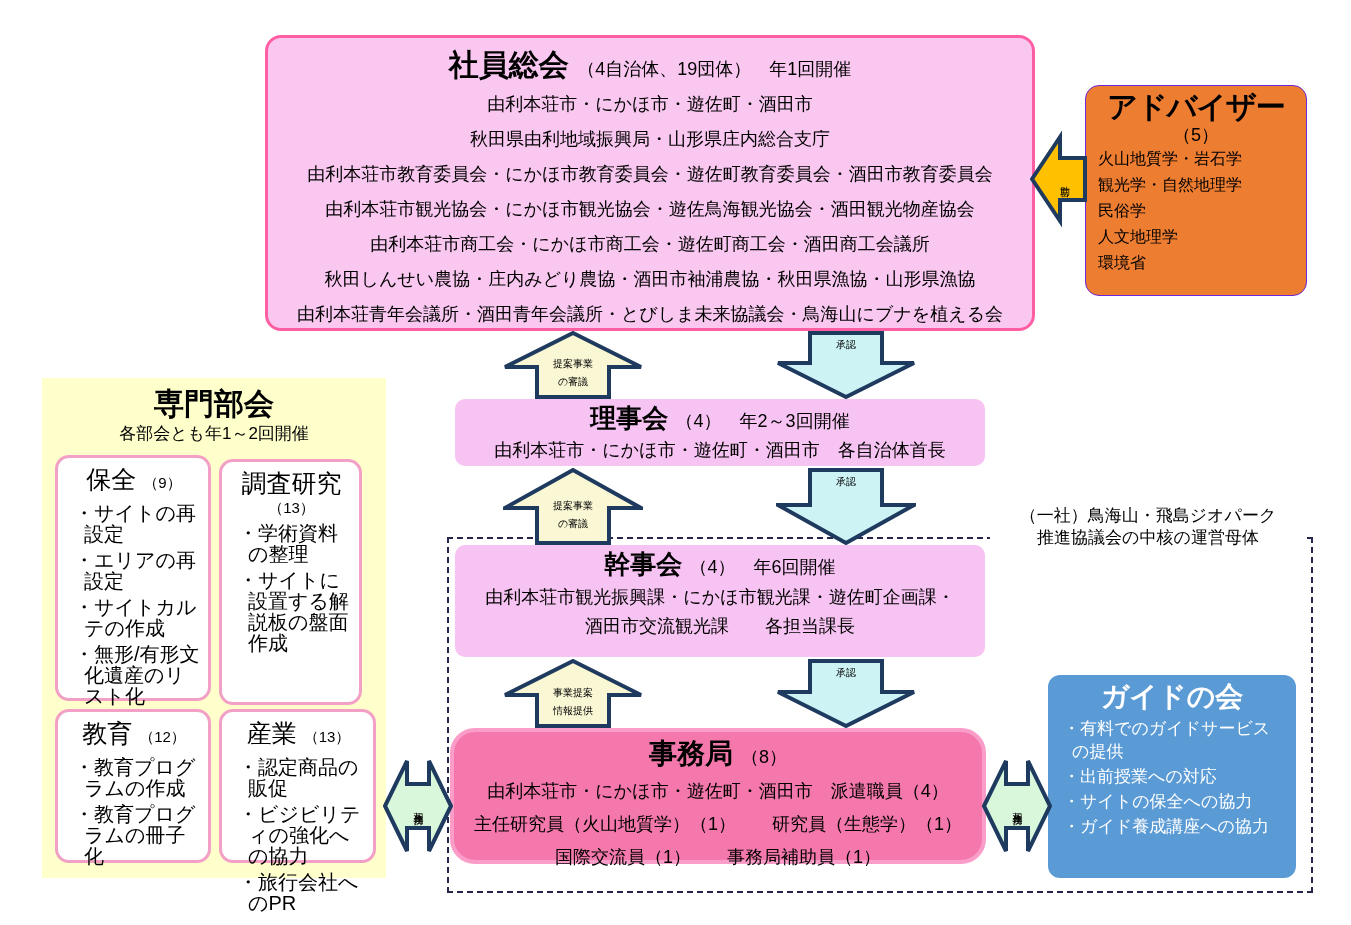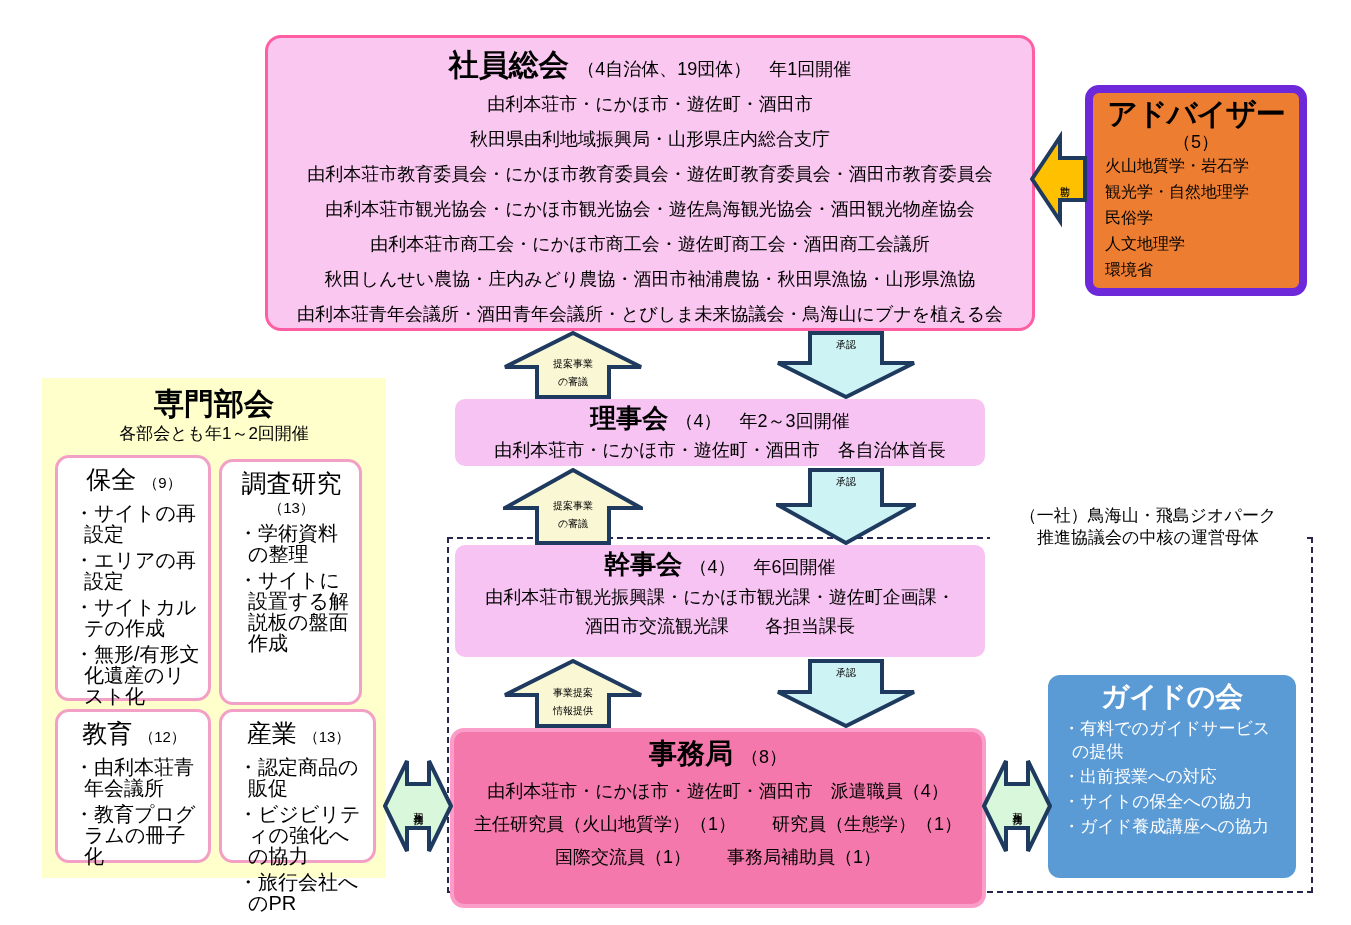--- a/index.html
+++ b/index.html
@@ -6,35 +6,35 @@
   body{font-family:"Liberation Sans",sans-serif;color:#000;}
   #canvas{position:relative;width:1351px;height:925px;background:#ffffff;overflow:hidden;}
   .abs{position:absolute;}
 
   
   .general-box{left:265px;top:35px;width:770px;height:296px;background:#f9c7f0;border:3px solid #ff5fa2;border-radius:16px;text-align:center;box-sizing:border-box;}
   .general-title{margin-top:9px;font-size:30px;font-weight:bold;line-height:36px;}
   .general-title .suffix{font-size:18px;font-weight:normal;}
   .member-line{font-size:18px;line-height:35px;white-space:nowrap;}
 
-  .adviser-box{left:1085px;top:85px;width:222px;height:211px;background:#ed7d31;border:8px solid #6d28d9;border-radius:14px;box-sizing:border-box;padding:4px 12px;}
+  .adviser-box{left:1085px;top:85px;width:222px;height:211px;background:#ed7d31;border:1px solid #6d28d9;border-radius:14px;box-sizing:border-box;padding:4px 12px;}
   .adviser-title{font-size:30px;font-weight:bold;text-align:center;line-height:34px;letter-spacing:-1px;}
   .adviser-count{font-size:18px;text-align:center;line-height:22px;}
   .adviser-item{font-size:16px;line-height:26px;white-space:nowrap;}
 
   .plain-pink{background:#f7c3f2;border-radius:10px;box-sizing:border-box;text-align:center;}
   .board-box{left:455px;top:399px;width:530px;height:67px;}
   .board-title{padding-top:3px;font-size:26px;font-weight:bold;line-height:32px;}
   .board-title .suffix{font-size:18px;font-weight:normal;}
   .board-line{font-size:18px;line-height:26px;white-space:nowrap;}
 
   .steering-box{left:455px;top:545px;width:530px;height:112px;}
   .steering-line{font-size:18px;line-height:29px;white-space:nowrap;}
 
-  .secretariat-box{left:450px;top:728px;width:536px;height:180px;background:#f478ab;border:4px solid #fb9dc9;border-radius:14px;box-sizing:border-box;text-align:center;}
+  .secretariat-box{left:450px;top:728px;width:536px;height:136px;background:#f478ab;border:4px solid #fb9dc9;border-radius:25px;box-sizing:border-box;text-align:center;}
   .secretariat-title{padding-top:4px;font-size:28px;font-weight:bold;line-height:36px;}
   .secretariat-title .suffix{font-size:18px;font-weight:normal;}
   .secretariat-line{font-size:18px;line-height:33px;white-space:nowrap;}
 
   .committees-panel{left:42px;top:378px;width:344px;height:500px;background:#ffffcc;box-sizing:border-box;}
   .committees-title{margin-top:8px;font-size:30px;font-weight:bold;text-align:center;line-height:36px;}
   .committees-subtitle{font-size:17px;text-align:center;line-height:24px;}
   .sub-box{position:absolute;background:#ffffff;border:3px solid #f2a0c5;border-radius:14px;box-sizing:border-box;padding:6px 8px 4px 10px;}
   .sub-title{font-size:25px;text-align:center;line-height:30px;}
   .sub-title .cnt{font-size:15px;}
@@ -193,21 +193,21 @@
       <div class="sub-cnt-line">（13）</div>
       <div class="bullet">・学術資料の整理</div>
       <div class="bullet">・サイトに設置する解説板の盤面作成</div>
     </div>
 
     <div class="sub-box" style="left:13px;top:331px;width:156px;height:154px;">
       <div class="sub-title">
         <span>教育</span>
         <span class="cnt">（12）</span>
       </div>
-      <div class="bullet">・由利本荘青年会議所</div>
+      <div class="bullet">・教育プログラムの作成</div>
       <div class="bullet">・教育プログラムの冊子化</div>
     </div>
 
     <div class="sub-box" style="left:177px;top:331px;width:157px;height:154px;">
       <div class="sub-title">
         <span>産業</span>
         <span class="cnt">（13）</span>
       </div>
       <div class="bullet">・認定商品の販促</div>
       <div class="bullet">・ビジビリティの強化への協力</div>

